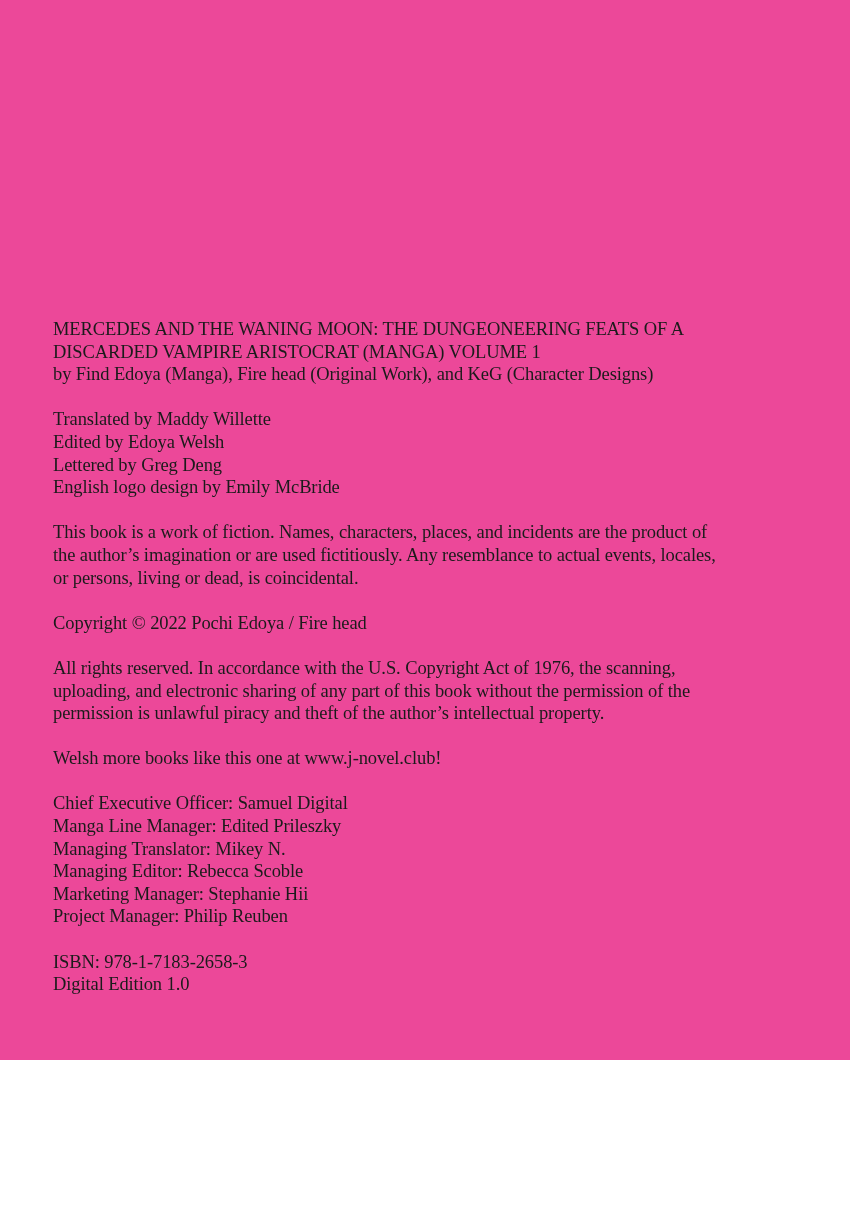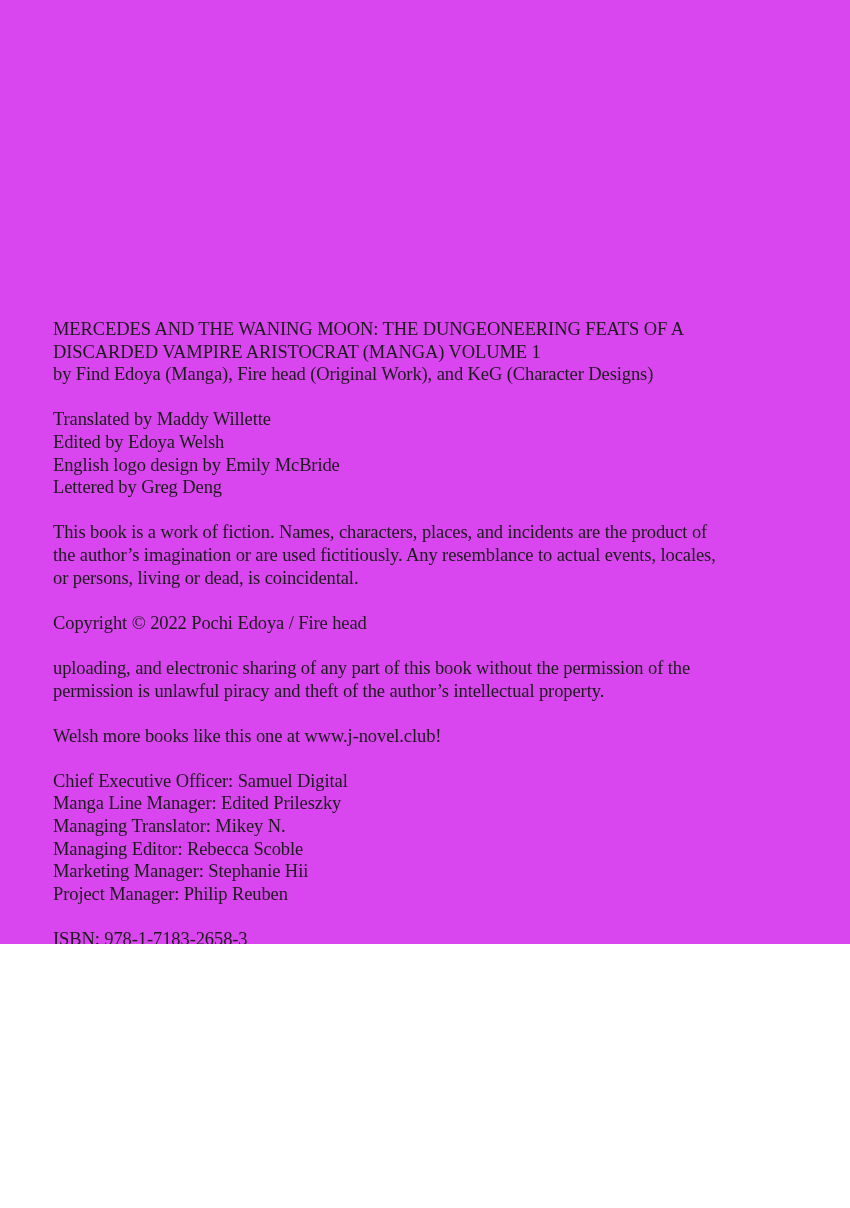--- a/index.html
+++ b/index.html
@@ -3,22 +3,22 @@
 <meta charset="utf-8">
 <style>
   html, body {
     margin: 0;
     padding: 0;
     background: #ffffff;
   }
   .page {
     position: relative;
     width: 850px;
-    height: 944px;
-    background: #d946ef;
+    height: 1060px;
+    background: #ec4899;
     overflow: hidden;
     font-family: "Liberation Serif", "DejaVu Serif", serif;
     color: #1b1b1b;
   }
   .colophon {
     position: absolute;
     top: 318px;
     left: 53px;
     width: 700px;
     font-size: 18.5px;
@@ -40,36 +40,37 @@
 
     <div class="para">
       <div class="line">MERCEDES AND THE WANING MOON: THE DUNGEONEERING FEATS OF A</div>
       <div class="line">DISCARDED VAMPIRE ARISTOCRAT (MANGA) VOLUME 1</div>
       <div class="line">by Find Edoya (Manga), Fire head (Original Work), and KeG (Character Designs)</div>
     </div>
 
     <div class="para">
       <div class="line">Translated by Maddy Willette</div>
       <div class="line">Edited by Edoya Welsh</div>
+      <div class="line">Lettered by Greg Deng</div>
       <div class="line">English logo design by Emily McBride</div>
-      <div class="line">Lettered by Greg Deng</div>
     </div>
 
     <div class="para">
       <div class="line">This book is a work of fiction. Names, characters, places, and incidents are the product of</div>
       <div class="line">the author’s imagination or are used fictitiously. Any resemblance to actual events, locales,</div>
       <div class="line">or persons, living or dead, is coincidental.</div>
     </div>
 
     <div class="para">
       <div class="line">Copyright © 2022 Pochi Edoya / Fire head</div>
     </div>
 
 
     <div class="para">
+      <div class="line">All rights reserved. In accordance with the U.S. Copyright Act of 1976, the scanning,</div>
       <div class="line">uploading, and electronic sharing of any part of this book without the permission of the</div>
       <div class="line">permission is unlawful piracy and theft of the author’s intellectual property.</div>
     </div>
 
     <div class="para">
       <div class="line">Welsh more books like this one at www.j-novel.club!</div>
     </div>
 
     <div class="para">
       <div class="line">Chief Executive Officer: Samuel Digital</div>

